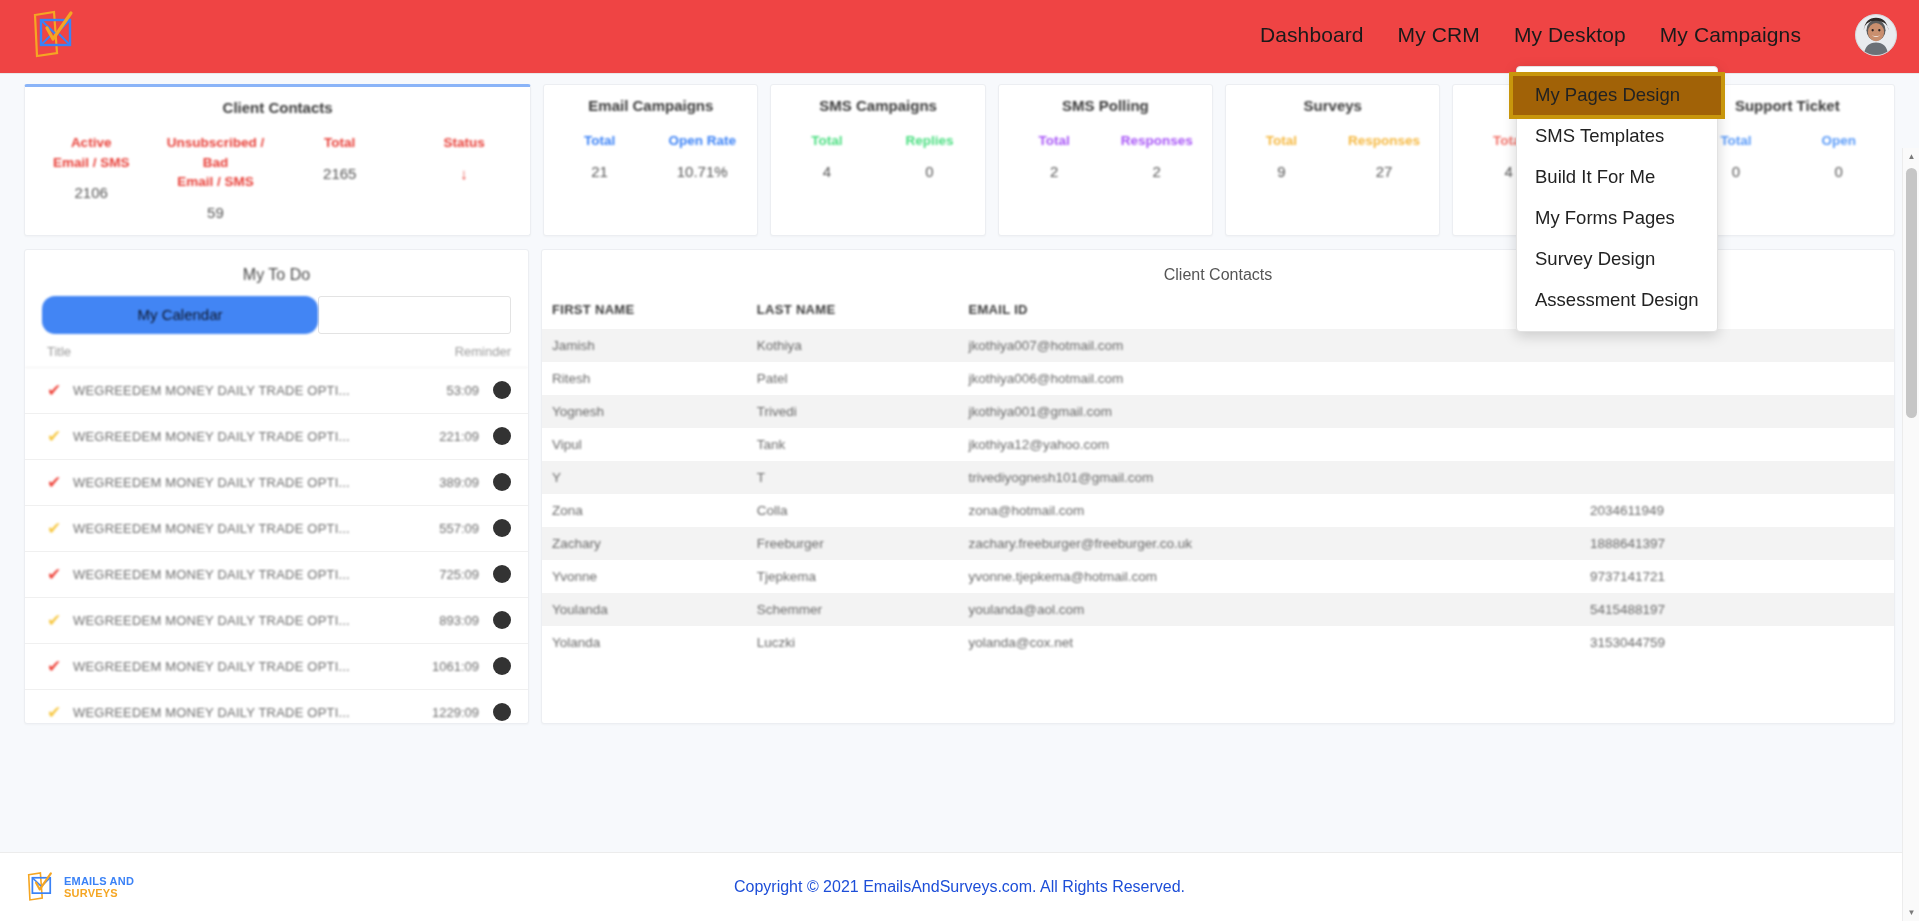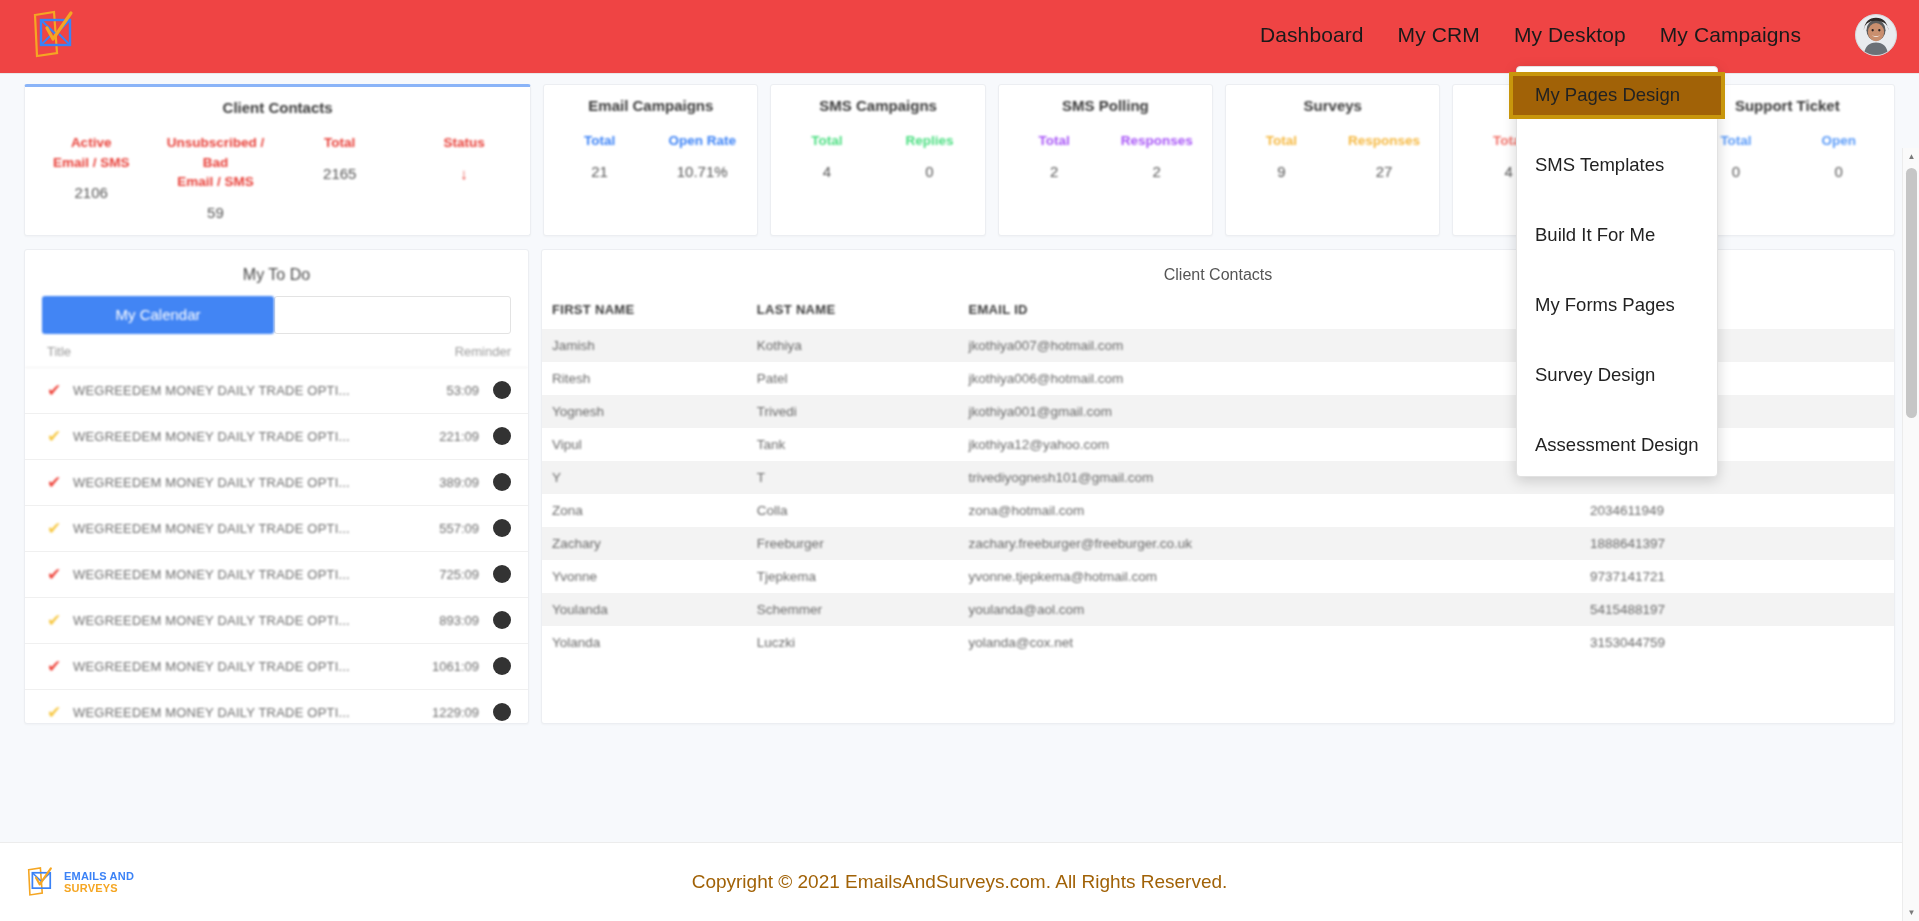--- a/index.html
+++ b/index.html
@@ -59,21 +59,20 @@
     padding: 8px 0 10px 0;
     z-index: 80;
   }
   .dd-item {
     font-size: 18.5px;
     color: #222;
     padding: 8px 0 8px 18px;
     cursor: pointer;
     white-space: nowrap;
     line-height: 1.35;
-    margin-top: 29px;
   }
   .dd-item.active {
     background: #a16207;
     outline: 4px solid #c8960c;
     outline-offset: -1px;
     position: relative;
     z-index: 2;
     margin: 0 -5px;
     padding-left: 23px;
   }
@@ -166,26 +165,26 @@
   .panel-title.sharp { filter: none; color:#555; }
 
   
   .todo-bar {
     display: flex;
     align-items: center;
     padding: 0 17px;
   }
   .btn-calendar {
     background: #4285f4;
-    color: #ffffff;
+    color: #0f172a;
     font-size: 15px;
     border: none;
-    border-radius: 3px;
+    border-radius: 13px;
     height: 38px;
-    width: 232px;
+    width: 276px;
     cursor: pointer;
     filter: blur(.9px);
   }
   .todo-search {
     flex: 1;
     height: 38px;
     border: 1px solid #e3e3e3;
     border-radius: 3px;
     margin-left: 0;
     background: #fff;
@@ -255,43 +254,43 @@
   .ct-pad { padding-left: 14px; }
   .c-first { width: 150px; }
   .c-last { width: 155px; }
   .c-email { width: 455px; }
   .c-phone { width: 230px; }
 
   
   .footer {
     position: absolute;
     left: 0; right: 0; bottom: 0;
-    height: 79px;
+    height: 69px;
     background: #fff;
     border-top: 1px solid #ececec;
     display: flex;
     align-items: center;
     padding: 4px 24px;
     z-index: 30;
   }
   .footer-logo { display: flex; align-items: center; gap: 6px; }
   .footer-logo-text {
     font-size: 11px;
     line-height: 1.12;
     color: #3b82f6;
     font-weight: 700;
     letter-spacing: .2px;
   }
   .footer-logo-text .l2 { color: #f5a623; }
   .footer-copy {
     position: absolute;
     left: 0; right: 0;
     text-align: center;
-    font-size: 19px;
-    color: #a16207;
+    font-size: 16px;
+    color: #1d4ed8;
     pointer-events: none;
   }
 
   
   .scrollbar {
     position: absolute;
     top: 74px; right: 0;
     width: 17px; bottom: 0;
     background: #fafafa;
     border-left: 1px solid #ececec;

